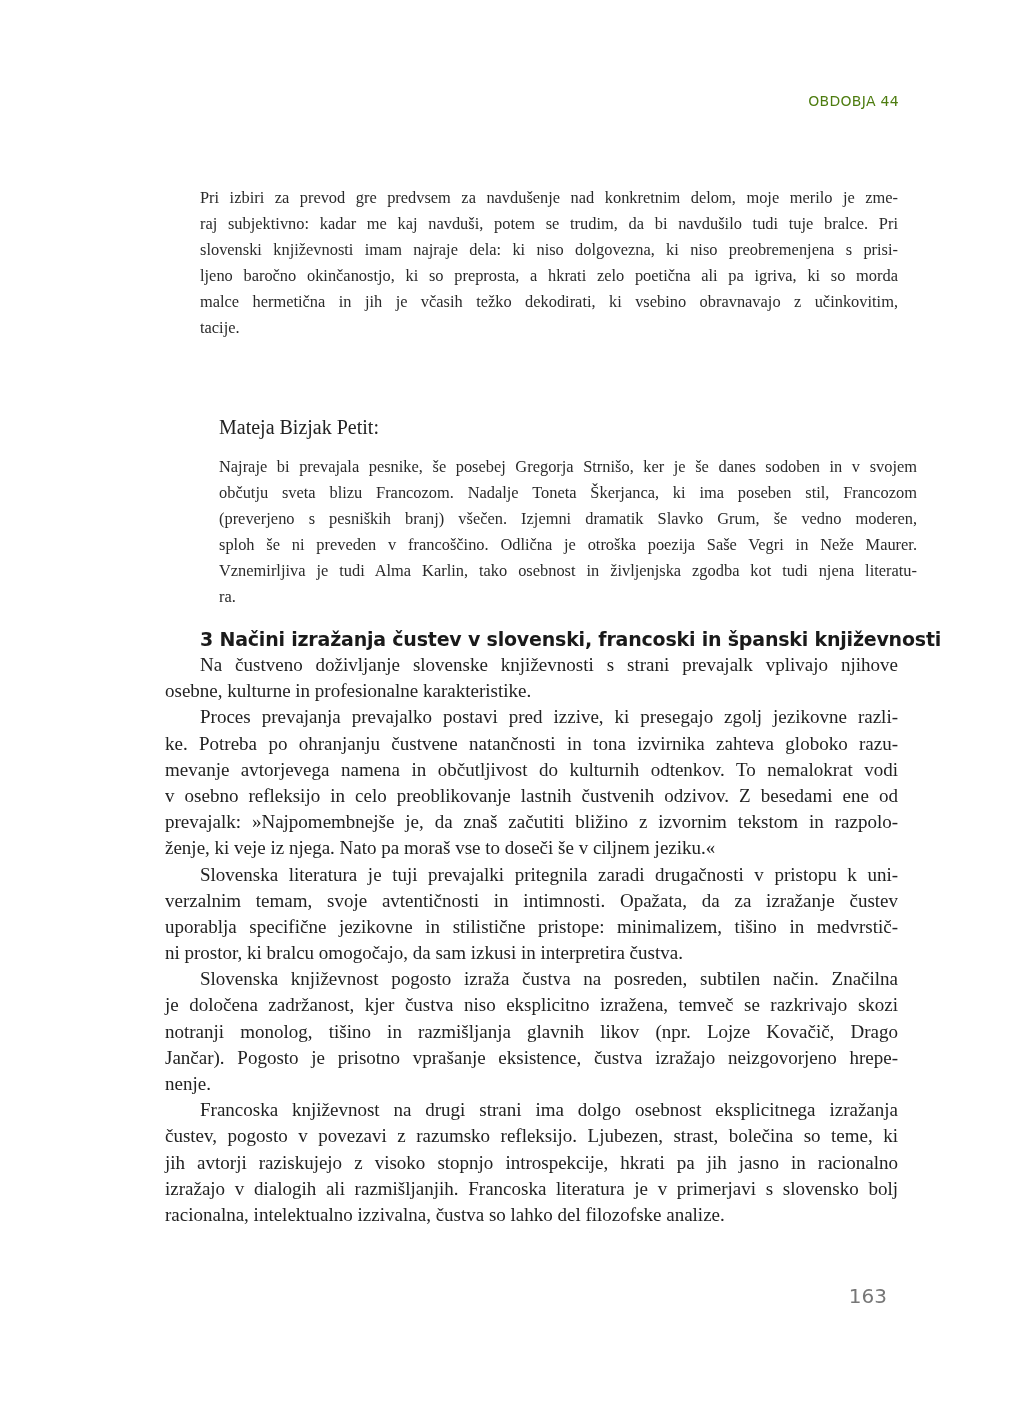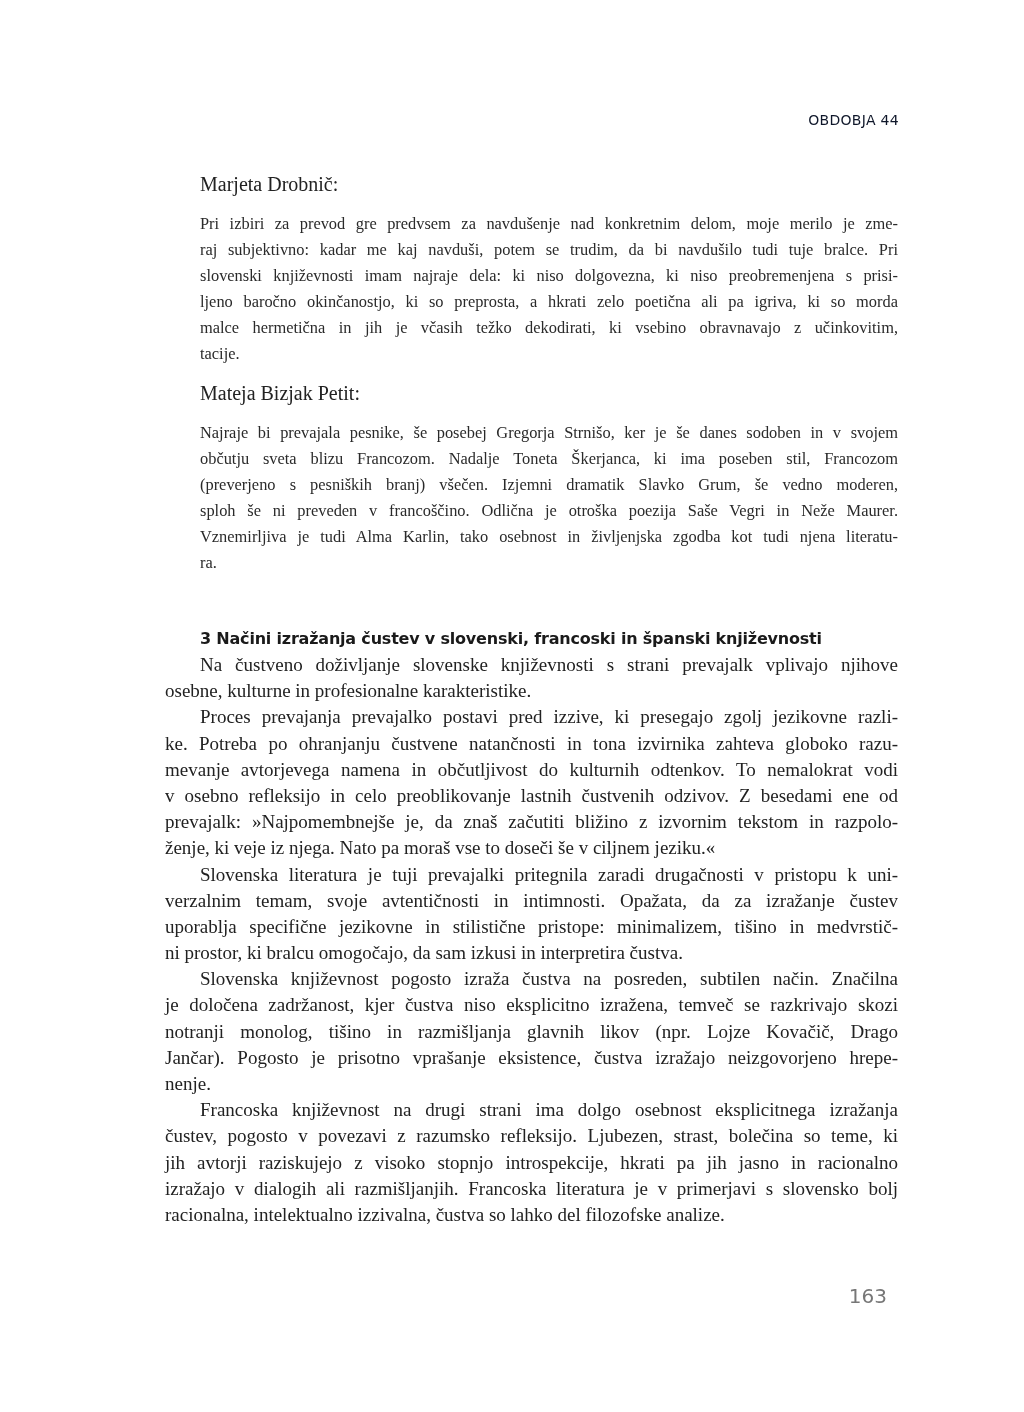--- a/index.html
+++ b/index.html
@@ -1,68 +1,67 @@
 <!DOCTYPE html>
 <html><head>
 <meta charset="utf-8">
 <style>
   html, body { margin: 0; padding: 0; background: #ffffff; }
   body { width: 1024px; height: 1412px; position: relative; overflow: hidden; }
   .page { position: absolute; left: 0; top: 0; width: 1024px; height: 1412px; background: #fff; }
   .running-head {
-    position: absolute; top: 112px; right: 125px;
-    font-family: "DejaVu Sans", sans-serif; font-size: 14px; color: #0f172a; letter-spacing: 0.3px;
+    position: absolute; top: 93px; right: 125px;
+    font-family: "DejaVu Sans", sans-serif; font-size: 14px; color: #4d7c0f; letter-spacing: 0.3px;
   }
   .block { position: absolute; left: 200px; width: 698px; }
   .speaker {
     font-family: "Liberation Serif", serif; font-size: 20px; color: #222; margin: 0;
     line-height: 26px;
   }
   .small-line {
     font-family: "Liberation Serif", serif; font-size: 16.4px; color: #2a2a2a;
     line-height: 26px; height: 26px; white-space: nowrap;
   }
   .just { text-align: justify; text-align-last: justify; }
   .left { text-align: right; text-align-last: left; }
   .big-block { position: absolute; left: 165px; width: 733px; }
   .section-heading {
-    font-family: "DejaVu Sans", sans-serif; font-weight: bold; font-size: 16px; color: #1a1a1a;
+    font-family: "DejaVu Sans", sans-serif; font-weight: bold; font-size: 19px; color: #1a1a1a;
     line-height: 26px; height: 26px; white-space: nowrap; padding-left: 35px; letter-spacing: -0.2px;
   }
   .body-line {
     font-family: "Liberation Serif", serif; font-size: 19px; color: #222;
     line-height: 26.2px; height: 26.2px; white-space: nowrap; overflow: visible;
   }
   .indent { padding-left: 35px; }
   .folio {
     position: absolute; top: 1284px; right: 137px;
     font-family: "DejaVu Sans", sans-serif; font-size: 20px; color: #777;
   }
 </style>
 </head>
 <body>
 
 <div class="page">
 
   <div class="running-head">OBDOBJA 44</div>
 
   <div class="block" style="top:171px;">
-    <p class="speaker">Marjeta Drobnič:</p>
     <div style="height:14px;"></div>
     <div>
       <div class="small-line just">Pri izbiri za prevod gre predvsem za navdušenje nad konkretnim delom, moje merilo je zme-</div>
       <div class="small-line just">raj subjektivno: kadar me kaj navduši, potem se trudim, da bi navdušilo tudi tuje bralce. Pri</div>
       <div class="small-line just">slovenski književnosti imam najraje dela: ki niso dolgovezna, ki niso preobremenjena s prisi-</div>
       <div class="small-line just">ljeno baročno okinčanostjo, ki so preprosta, a hkrati zelo poetična ali pa igriva, ki so morda</div>
       <div class="small-line just">malce hermetična in jih je včasih težko dekodirati, ki vsebino obravnavajo z učinkovitim,</div>
       <div class="small-line left">tacije.</div>
     </div>
   </div>
 
-  <div class="block" style="top:380px;">
+  <div class="block" style="top:414px;margin-left:19px;">
     <p class="speaker">Mateja Bizjak Petit:</p>
     <div style="height:14px;"></div>
     <div>
       <div class="small-line just">Najraje bi prevajala pesnike, še posebej Gregorja Strnišo, ker je še danes sodoben in v svojem</div>
       <div class="small-line just">občutju sveta blizu Francozom. Nadalje Toneta Škerjanca, ki ima poseben stil, Francozom</div>
       <div class="small-line just">(preverjeno s pesniških branj) všečen. Izjemni dramatik Slavko Grum, še vedno moderen,</div>
       <div class="small-line just">sploh še ni preveden v francoščino. Odlična je otroška poezija Saše Vegri in Neže Maurer.</div>
       <div class="small-line just">Vznemirljiva je tudi Alma Karlin, tako osebnost in življenjska zgodba kot tudi njena literatu-</div>
       <div class="small-line left">ra.</div>
     </div>

